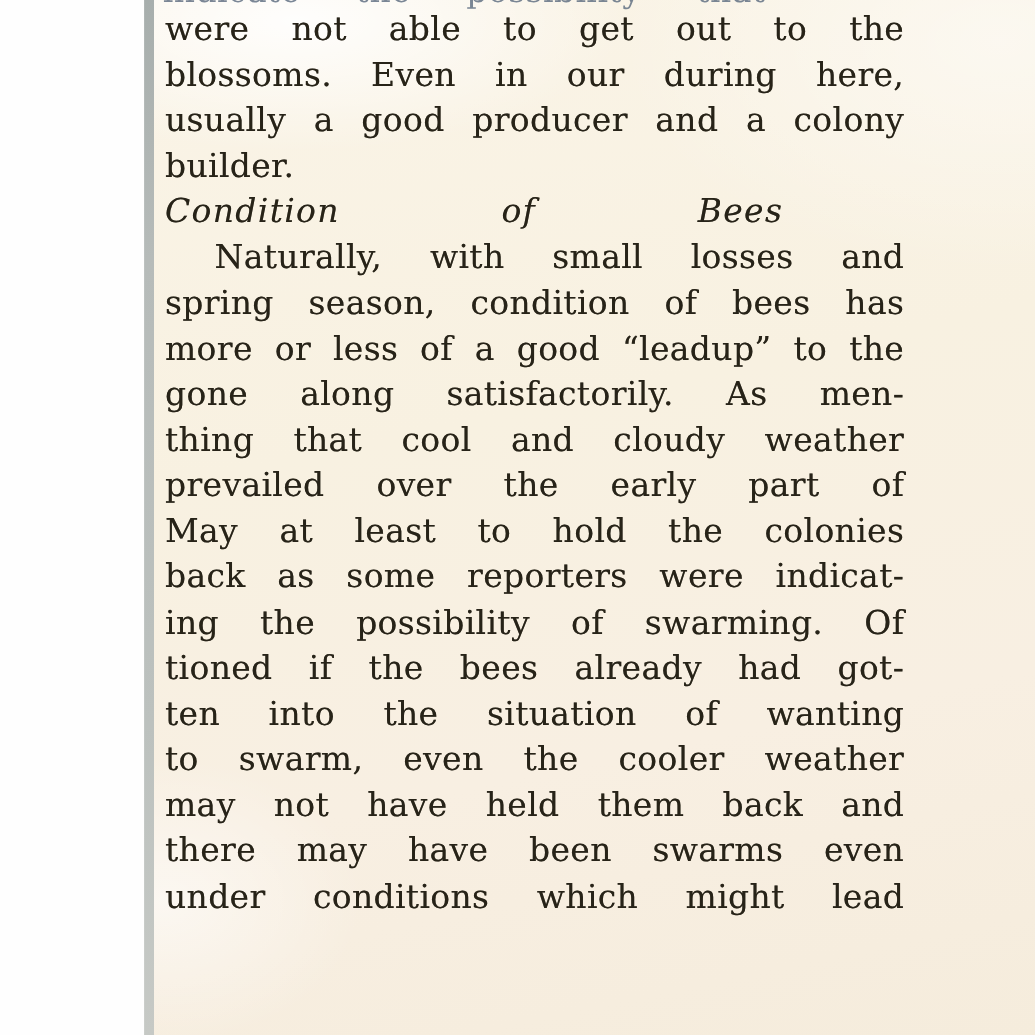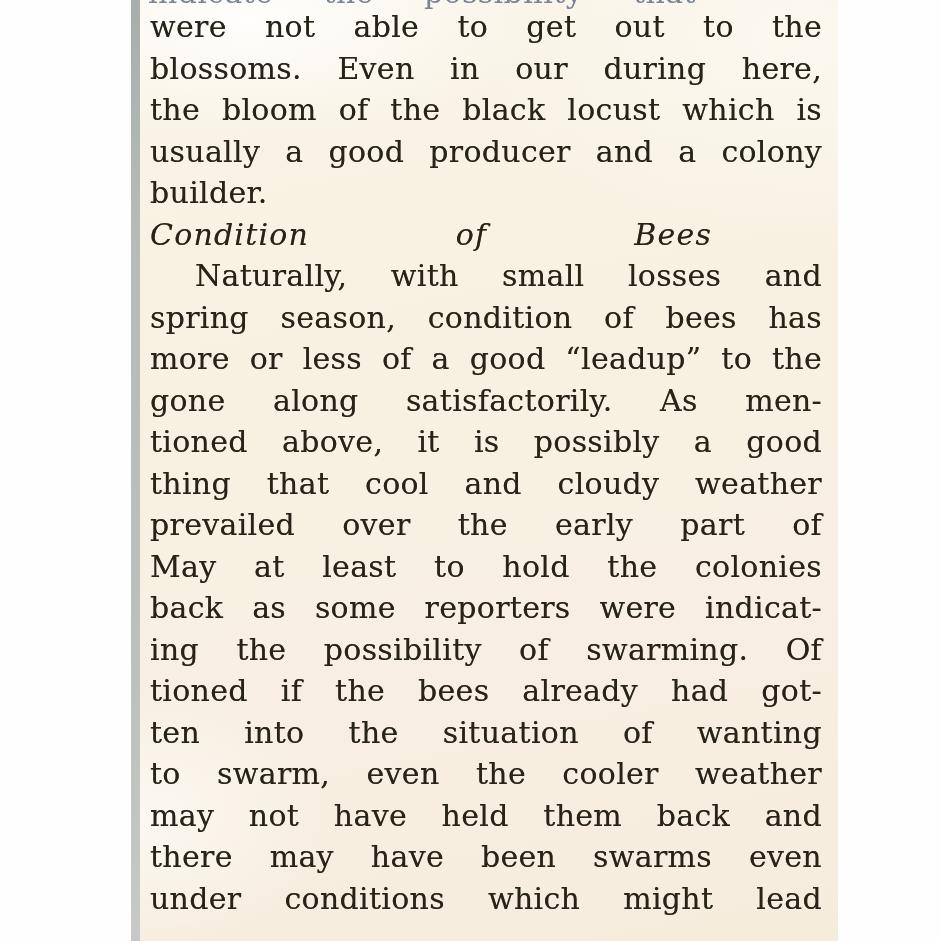--- a/index.html
+++ b/index.html
@@ -11,21 +11,21 @@
   }
   * { box-sizing: border-box; }
   html, body { margin: 0; padding: 0; }
   body {
     width: 941px; height: 941px; overflow: hidden;
     background: var(--margin-bg);
     font-family: "DejaVu Serif", "Liberation Serif", serif;
   }
   .scan {
     position: relative;
-    width: 838px; height: 941px;
+    width: 941px; height: 941px;
     background: var(--margin-bg);
     overflow: hidden;
   }
   
   .paper-edge {
     position: absolute; left: 131px; top: 0;
     width: 9px; height: 100%;
     background: linear-gradient(180deg, #a7aeac 0%, var(--edge) 25%, #bcc1be 70%, #c6c9c5 100%);
   }
   
@@ -86,33 +86,31 @@
 
     <div class="top-fragment">
       <div class="frag-line">indicate the possibility that</div>
     </div>
 
     <div class="column">
 
       <div>
           <div class="line">were not able to get out to the</div>
           <div class="line">blossoms. Even in our during here,</div>
-          <div class="line">the bloom of the black locust which is</div>
           <div class="line">usually a good producer and a colony</div>
           <div class="line no-justify">builder.</div>
         </div>
 
       <div class="line heading">Condition of Bees</div>
 
       <div>
           <div class="line indent">Naturally, with small losses and</div>
           <div class="line">spring season, condition of bees has</div>
           <div class="line">more or less of a good “leadup” to the</div>
           <div class="line">gone along satisfactorily. As men-</div>
-          <div class="line">tioned above, it is possibly a good</div>
           <div class="line">thing that cool and cloudy weather</div>
           <div class="line">prevailed over the early part of</div>
           <div class="line">May at least to hold the colonies</div>
           <div class="line">back as some reporters were indicat-</div>
           <div class="line">ing the possibility of swarming. Of</div>
           <div class="line">tioned if the bees already had got-</div>
           <div class="line">ten into the situation of wanting</div>
           <div class="line">to swarm, even the cooler weather</div>
           <div class="line">may not have held them back and</div>
           <div class="line">there may have been swarms even</div>

